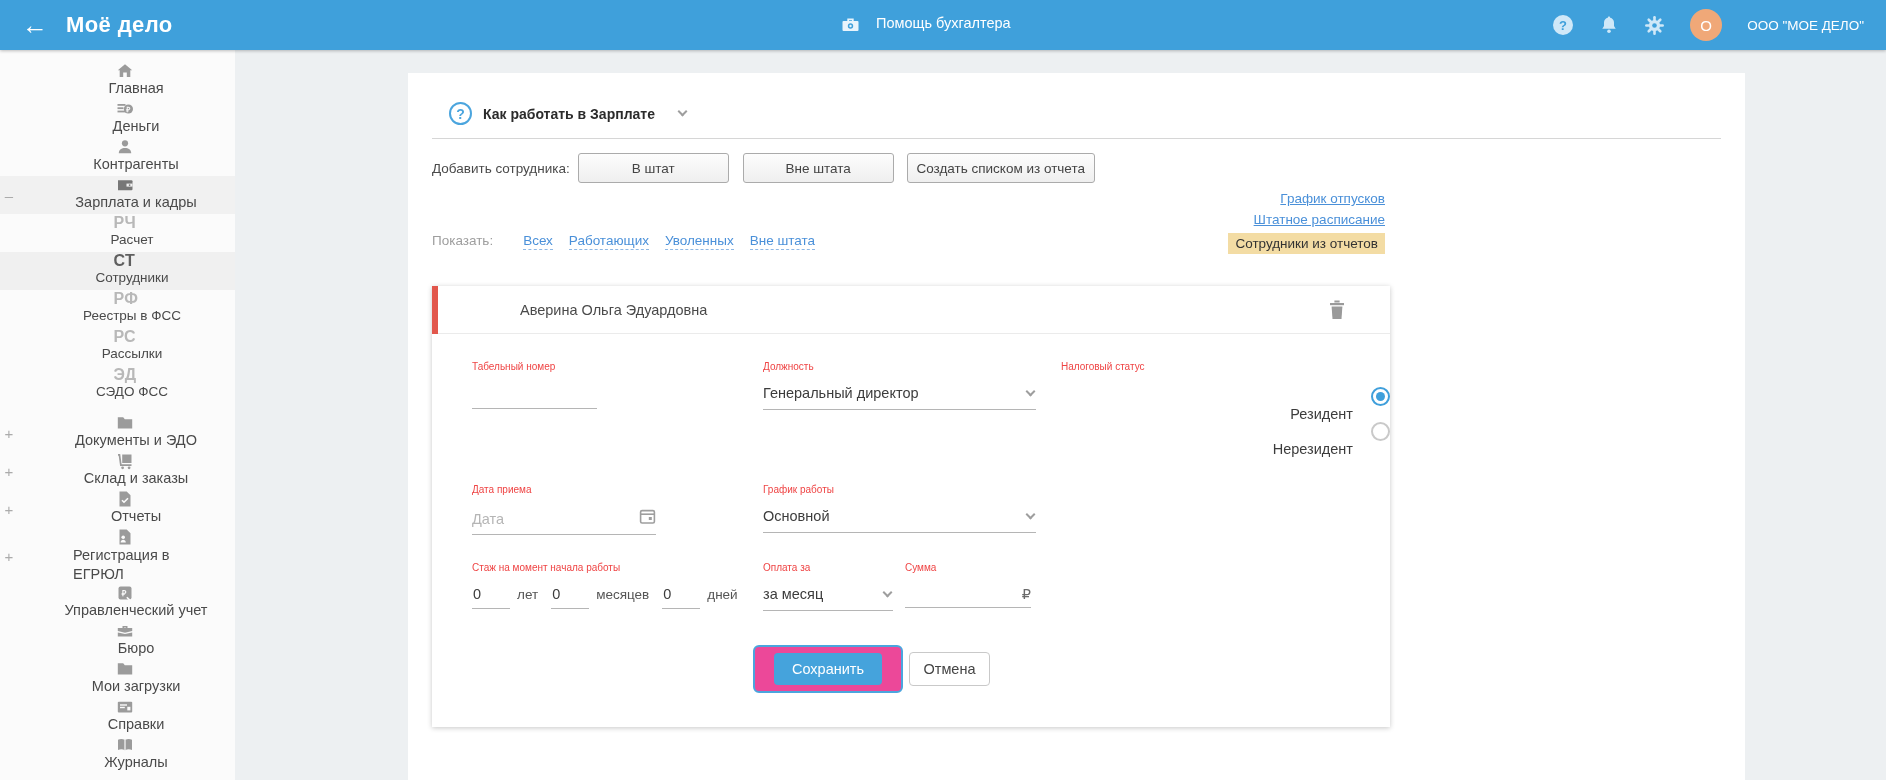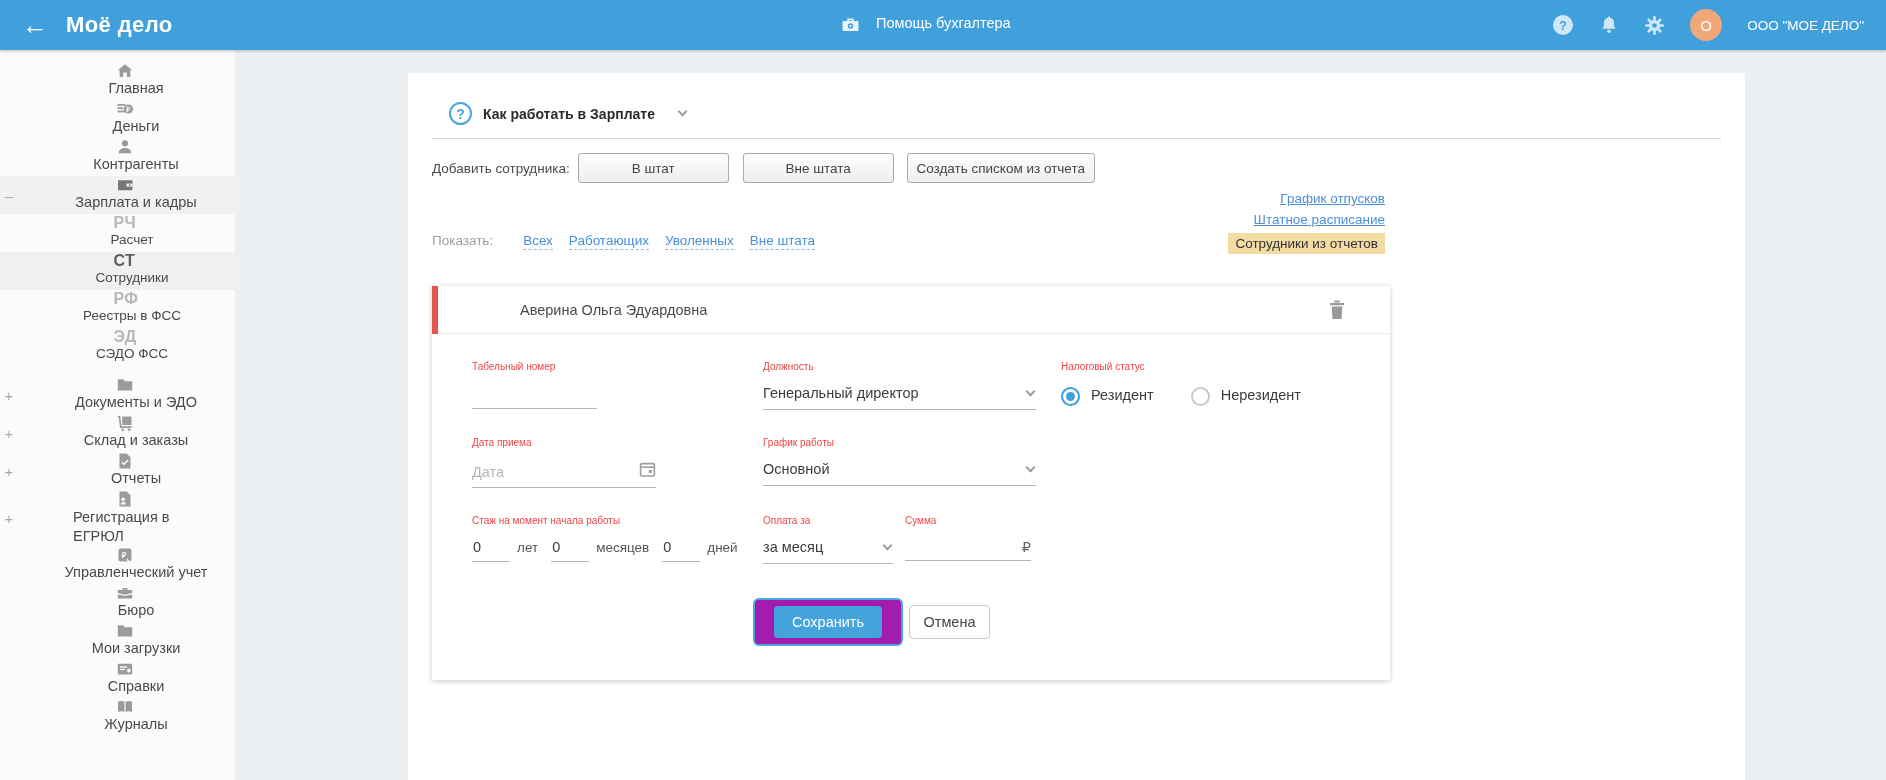--- a/index.html
+++ b/index.html
@@ -88,21 +88,21 @@
   .txt-input { border:none; outline:none; background:none; font-size:14.5px; color:#3C3C3C;
     font-family:inherit; padding:0 0 6px 1px; border-bottom:1px solid #B5B5B5; }
   .txt-input::placeholder { color:#B5B5B5; }
   .in-tab { width:125px; }
   .sel { display:flex; align-items:center; justify-content:space-between;
     border-bottom:1px solid #B5B5B5; padding-bottom:8px; cursor:pointer; }
   .sel .val { font-size:14.5px; color:#3C3C3C; }
   .sel .chev { margin-right:2px; margin-top:-3px; }
   .sel-pos { width:273px; } .sel-sched { width:273px; } .sel-pay { width:130px; }
 
-  .radio-row { margin-top:15px; display:flex; align-items:flex-start; }
+  .radio-row { margin-top:15px; display:flex; align-items:flex-end;flex-direction:column; }
   .radio { width:19px; height:19px; border-radius:50%; border:2px solid #C9C9C9;
     position:relative; background:#fff; cursor:pointer; flex-shrink:0; }
   .radio.sel-on { border-color:#3F9FDB; }
   .radio.sel-on::after { content:""; position:absolute; inset:3px; border-radius:50%; background:#3F9FDB; }
   .radio-lbl { margin-left:11px; margin-right:37px; font-size:14.5px; color:#3C3C3C; }
 
   .date-fld { width:184px; display:flex; align-items:center; justify-content:space-between;
     border-bottom:1px solid #B5B5B5; padding-bottom:5px; }
   .date-fld input { border:none; outline:none; width:130px; font-size:14.5px;
     font-family:inherit; color:#3C3C3C; }
@@ -111,21 +111,21 @@
   .exp-row { margin-top:13px; display:flex; align-items:baseline; }
   .num-in { width:38px; margin-right:7px; }
   .unit { font-size:13.5px; color:#555; margin-right:13px; }
 
   .sum-fld { width:126px; display:flex; align-items:center; justify-content:space-between;
     border-bottom:1px solid #B5B5B5; padding-bottom:5px; }
   .sum-fld input { border:none; outline:none; width:95px; font-size:14.5px; font-family:inherit; color:#3C3C3C; }
   .rub { font-size:14.5px; color:#6A6A6A; }
 
   .actions { margin-top:34px; margin-left:281px; display:flex; align-items:center; }
-  .save-ring { border:2px solid #4BA5DE; border-radius:6px; padding:6px 19px; background:#a21caf; }
+  .save-ring { border:2px solid #4BA5DE; border-radius:6px; padding:6px 19px; background:#ec4899; }
   .btn-save { width:108px; height:32px; background:#45A3DC; color:#fff; border:none;
     border-radius:4px; font-size:14.5px; font-family:inherit; cursor:pointer; }
   .btn-cancel { margin-left:6px; width:81px; height:34px; background:#fff; border:1px solid #C9C9C9;
     border-radius:4px; font-size:14.5px; font-family:inherit; color:#444; cursor:pointer; }
 </style>
 </head>
 <body>
 
 <div class="header">
   <span class="back">←</span>
@@ -223,20 +223,24 @@
     <div class="srow sub active">
       <span class="abbr">СТ</span>
       <span class="lbl">Сотрудники</span>
     </div>
 
     <div class="srow sub">
       <span class="abbr">РФ</span>
       <span class="lbl">Реестры в ФСС</span>
     </div>
 
+    <div class="srow sub">
+      <span class="abbr">РС</span>
+      <span class="lbl">Рассылки</span>
+    </div>
 
     <div class="srow sub">
       <span class="abbr">ЭД</span>
       <span class="lbl">СЭДО ФСС</span>
     </div>
 
     <div class="srow gap">
       <span class="marker">+</span>
       <svg class="sicon" viewBox="0 0 18 18" fill="#9B9B9B">
           <path d="M1.8 3.2 h5.4 l1.6 2 h7.4 v9.3 H1.8 z"></path>

